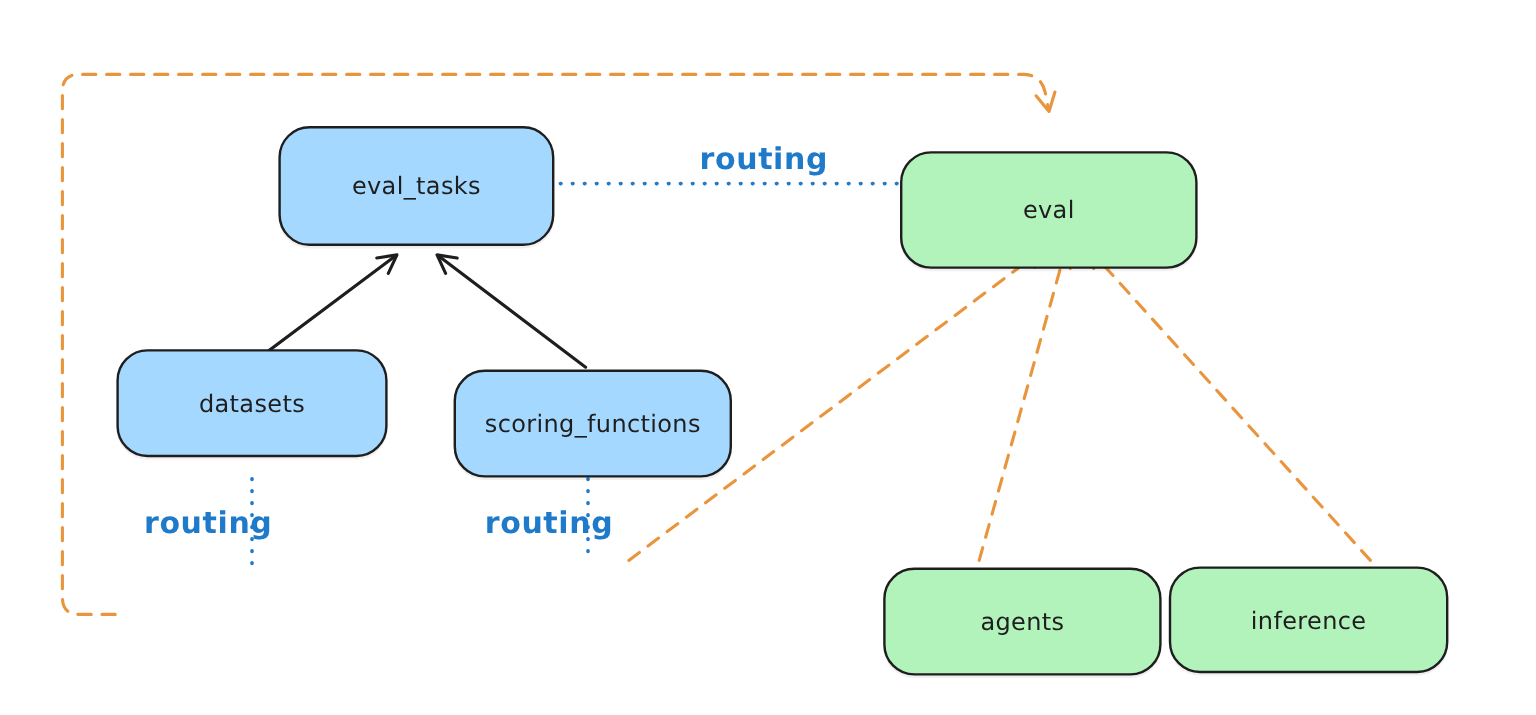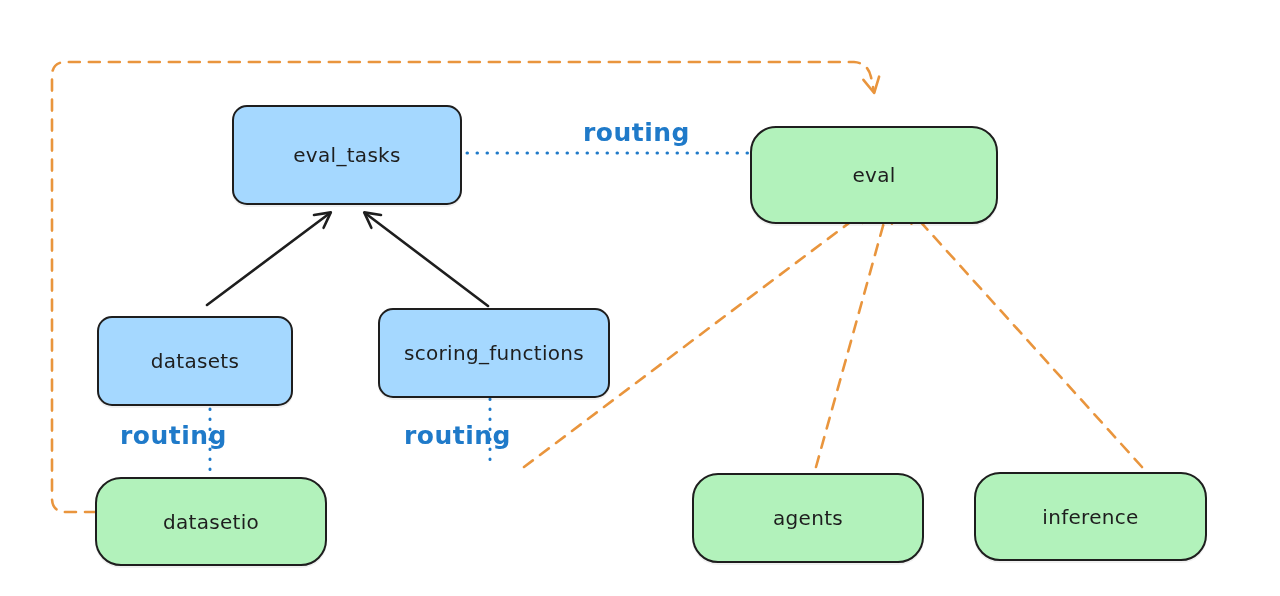--- a/index.html
+++ b/index.html
@@ -56,21 +56,21 @@
     display: flex;
     align-items: center;
     justify-content: center;
     border: 2.6px solid var(--node-stroke, #1e1e1e);
     border-radius: 26px;
     font-size: 20px;
     letter-spacing: 0.3px;
     color: var(--node-stroke, #1e1e1e);
     box-shadow: 0 2px 0 rgba(0,0,0,0.06);
   }
-  .node.blue  { background: var(--api-node-fill, #a5d8ff); border-radius: 15px; }
+  .node.blue  { background: var(--api-node-fill, #a5d8ff); }
   .node.green { background: var(--provider-node-fill, #b2f2bb); }
   .edge-label {
     position: absolute;
     color: var(--routing-line, #1f7ac9);
     font-size: 25px;
     font-weight: 600;
     letter-spacing: 0.5px;
   }
 </style>
 </head>
@@ -102,34 +102,31 @@
   </svg>
 
   <div class="node blue" style="left:232px; top:105px; width:230px; height:100px;">
     <span>eval_tasks</span>
   </div>
 
   <div class="node green" style="left:750px; top:103px; width:248px; height:98px;margin-top:23px;">
     <span>eval</span>
   </div>
 
-  <div class="node blue" style="left:97px; top:316px; width:196px; height:90px;">
+  <div class="node blue" style="left:97px; top:291px; width:226px; height:90px;">
     <span>datasets</span>
   </div>
 
   <div class="node blue" style="left:378px; top:308px; width:232px; height:90px;">
     <span>scoring_functions</span>
   </div>
 
-  <div class="node green" style="left:95px; top:477px; width:232px; height:89px;">
-    <span>datasetio</span>
-  </div>
 
 
-  <div class="node green" style="left:692px; top:473px; width:232px; height:90px;">
+  <div class="node green" style="left:736px; top:473px; width:232px; height:90px;">
     <span>agents</span>
   </div>
 
   <div class="node green" style="left:974px; top:472px; width:233px; height:89px;">
     <span>inference</span>
   </div>
 
   <div class="edge-label" style="left:583px; top:118px;">routing</div>
   <div class="edge-label" style="left:120px; top:421px;">routing</div>
   <div class="edge-label" style="left:404px; top:421px;">routing</div>

